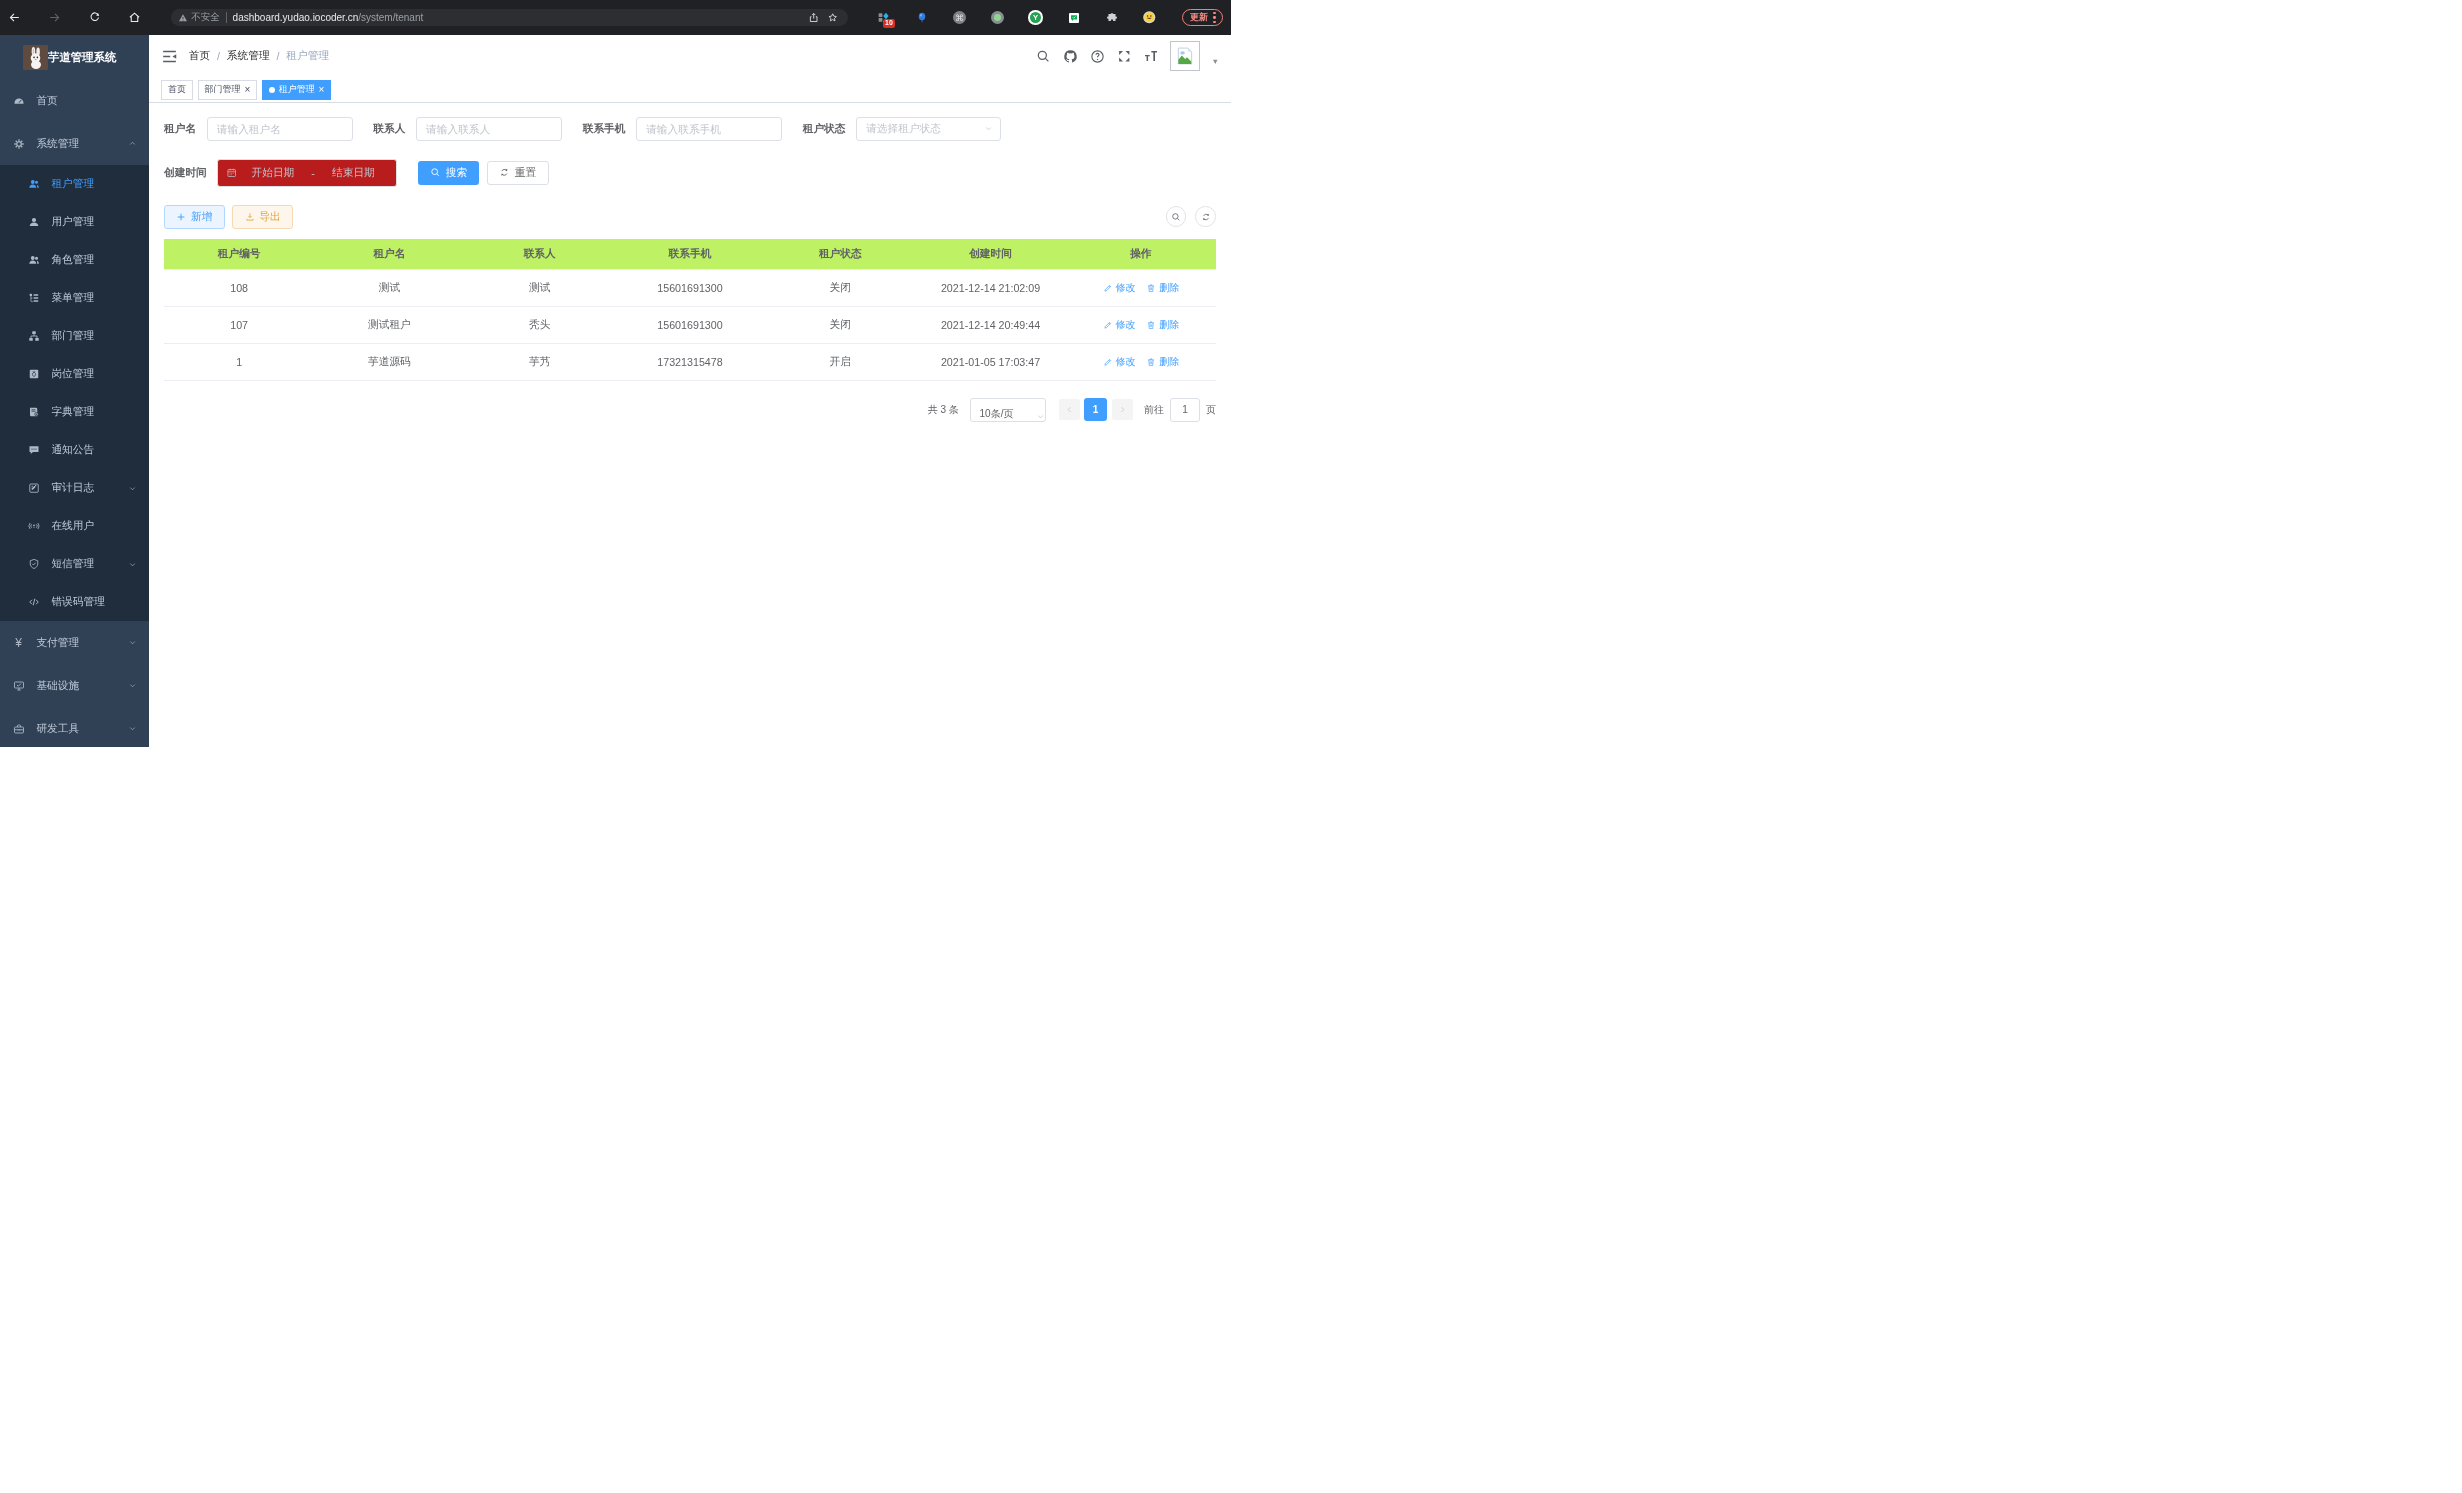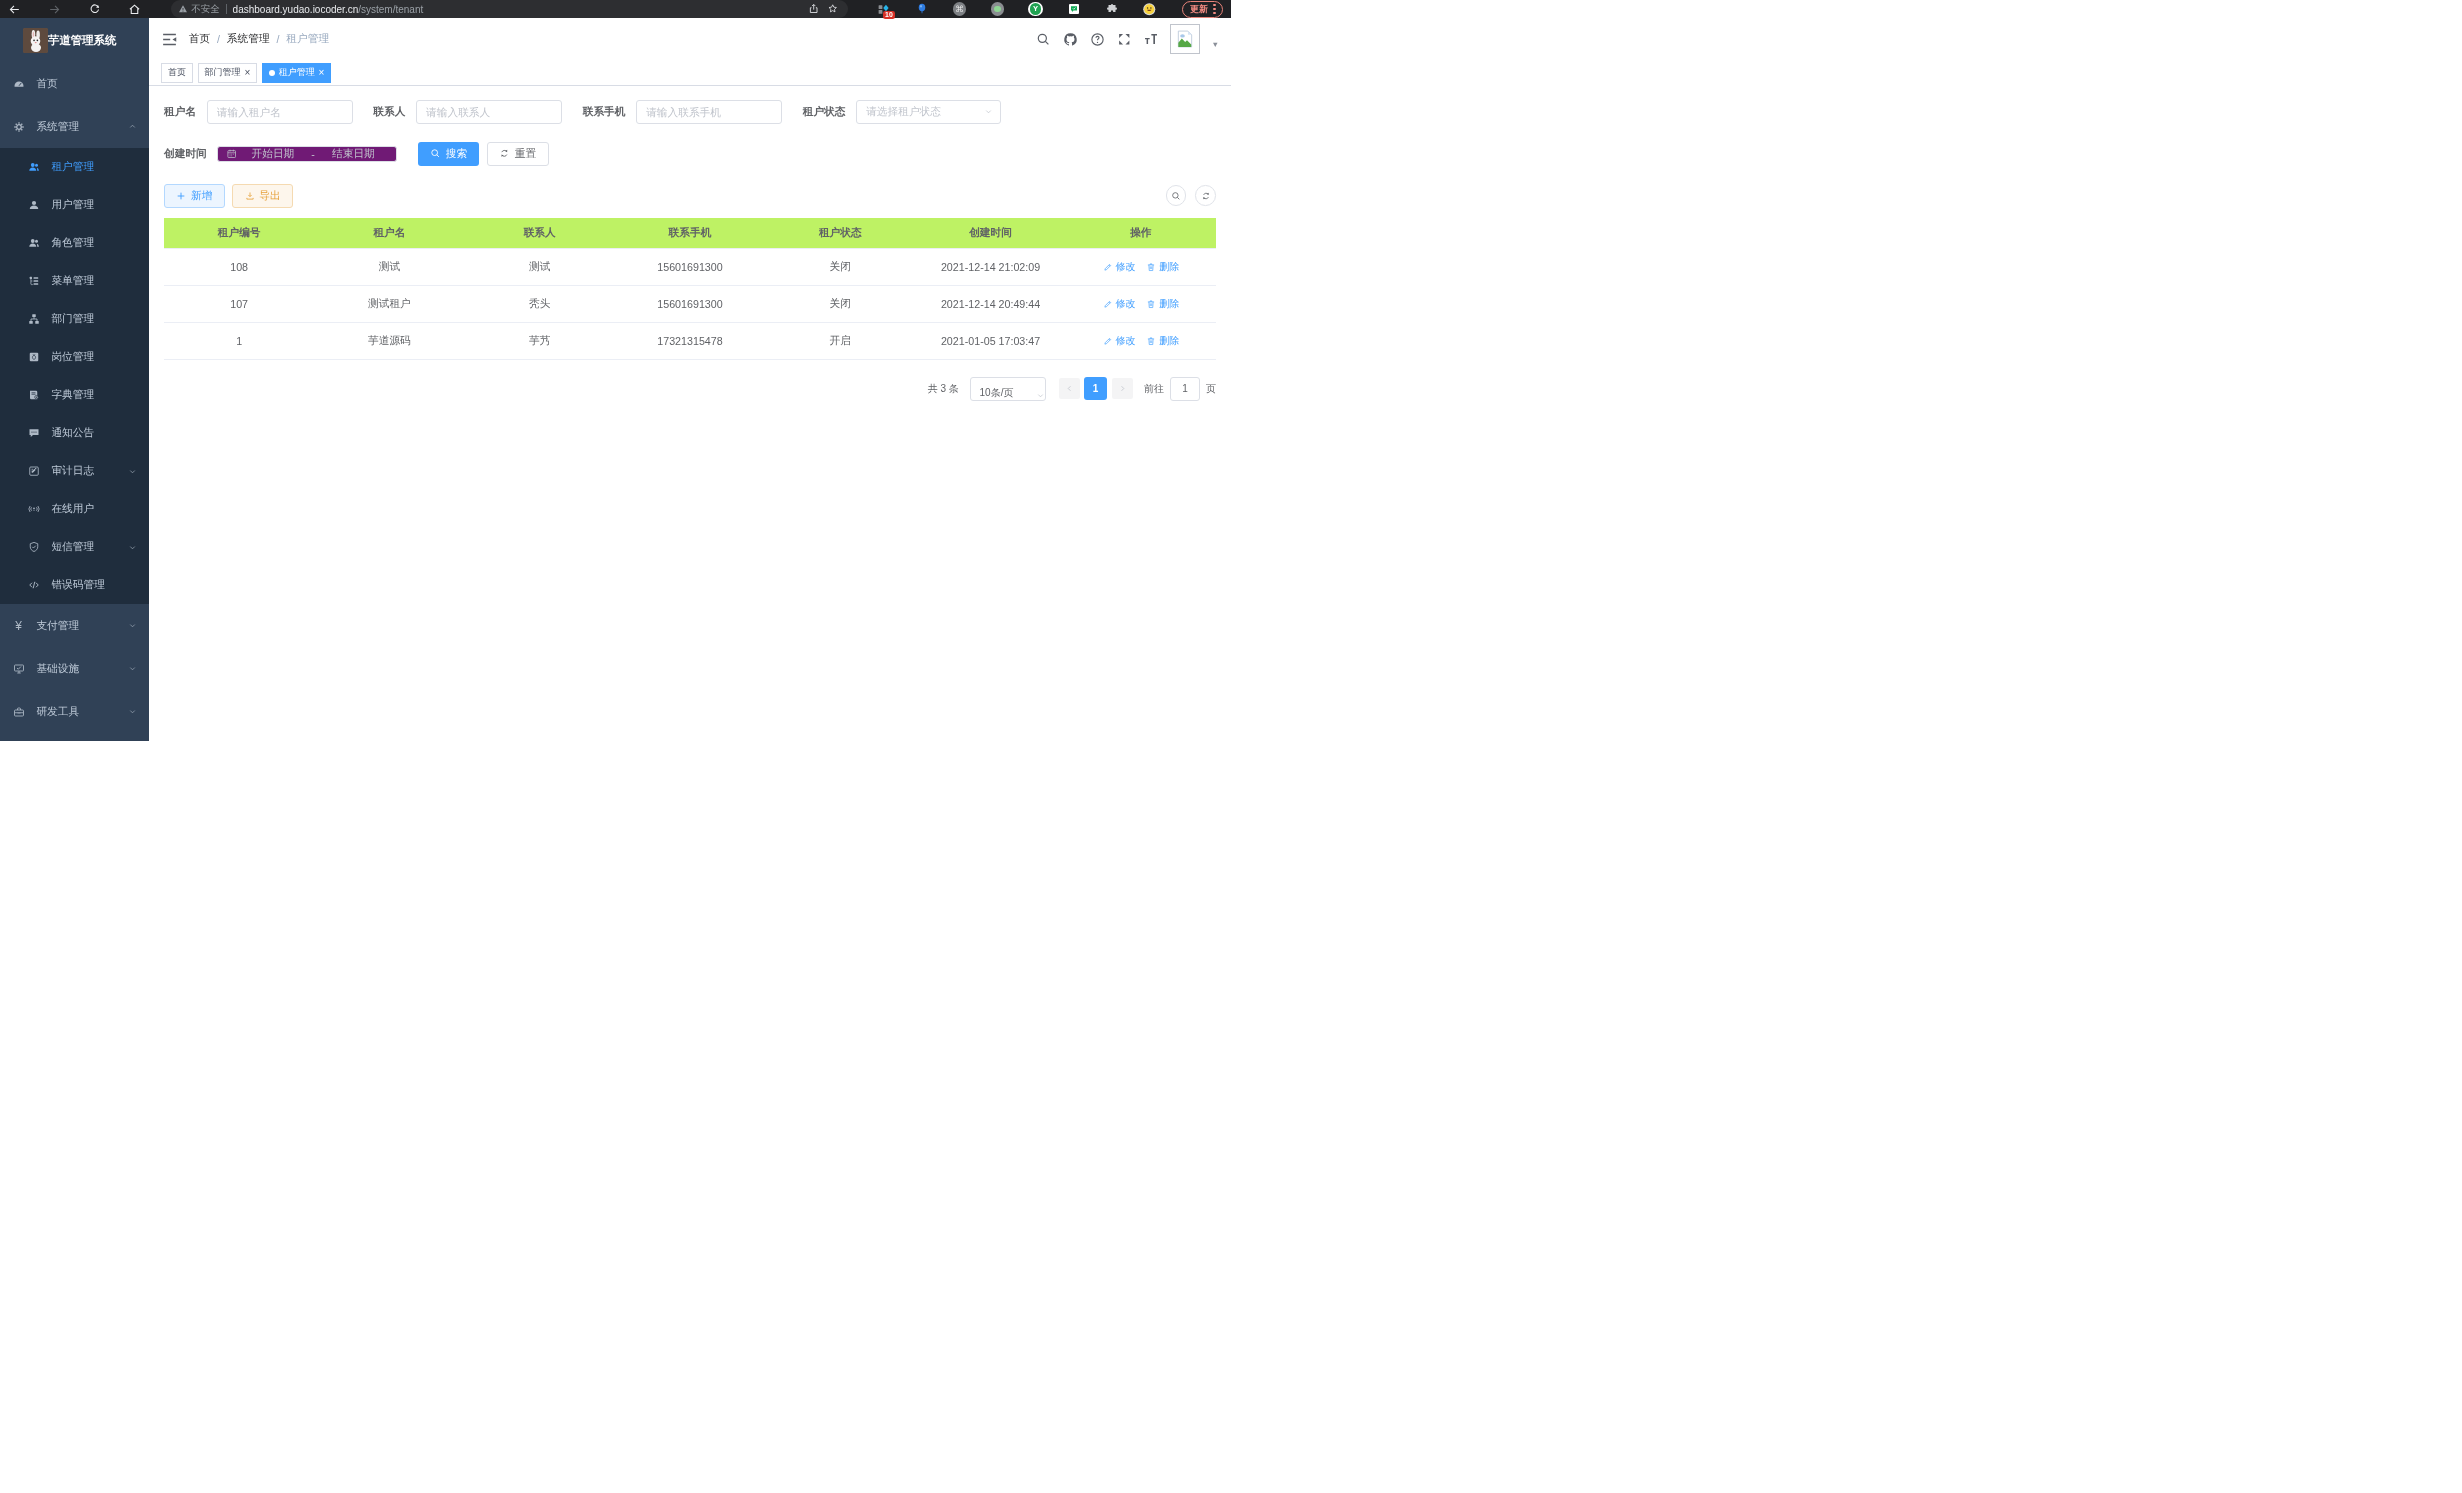--- a/index.html
+++ b/index.html
@@ -1,21 +1,21 @@
 <!DOCTYPE html>
 <html style="font-size:12px"><head>
 <meta charset="utf-8">
 <style>
 *{box-sizing:border-box;margin:0;padding:0}
 html,body{width:1231px;height:747px;overflow:hidden}
 body{font-family:"Liberation Sans","DejaVu Sans",sans-serif;background:#fff;font-size:10.7px}
 svg{display:block}
 
 
-.browser{height:18px;background:#202124;display:flex;align-items:center;padding:0 4.6px;gap:21px}
+.browser{height:35px;background:#202124;display:flex;align-items:center;padding:0 4.6px;gap:21px}
 .bic{width:19px;height:19px;border-radius:50%;display:flex;align-items:center;justify-content:center;flex-shrink:0;cursor:pointer}
 .urlbar{flex:1;height:17.5px;background:#2d2e31;border-radius:9px;display:flex;align-items:center;padding:0 7.6px;margin:0 6px;color:#e8eaed;min-width:0}
 .urlbar .sec{color:#9aa0a6;font-size:9.5px;margin:0 4.6px 0 3px}
 .urlbar .vsep{width:0.8px;height:10.7px;background:#5f6368;margin:0 6px 0 1.5px}
 .urlbar .host{font-size:10px;color:#e8eaed;white-space:nowrap}
 .urlbar .path{font-size:10px;color:#9aa0a6;white-space:nowrap}
 .urlbar .sp{flex:1}
 .ext{width:17px;height:17px;display:flex;align-items:center;justify-content:center;position:relative;flex-shrink:0;cursor:pointer}
 .ext .badge{position:absolute;right:-3px;bottom:-1.5px;background:#d93025;color:#fff;font-size:6.9px;line-height:8.4px;padding:0 2.3px;border-radius:2.3px;font-weight:700}
 .circ{border-radius:50%;display:flex;align-items:center;justify-content:center}
@@ -55,21 +55,21 @@
 .tag.active{background:#409eff;border-color:#409eff;color:#fff}
 
 
 .content{flex:1;padding:13.7px 15px;background:#fff;overflow:hidden}
 .frow{display:flex;align-items:center;margin-bottom:18px}
 .fg{display:flex;align-items:center;margin-right:20.6px}
 .flabel{font-weight:700;color:#606266;margin-right:10.7px;white-space:nowrap}
 .inp{width:146px;height:24px;border:0.8px solid #dcdfe6;border-radius:3px;padding:0 9px;font-size:10.7px;color:#606266;outline:none}
 .inp::placeholder{color:#c0c4cc}
 .sel{width:145px;height:24px;border:0.8px solid #dcdfe6;border-radius:3px;padding:0 7.6px 0 9px;display:flex;align-items:center;justify-content:space-between;color:#c0c4cc;cursor:pointer;background:#fff}
-.dr{width:180px;height:16px;border:0.8px solid #dcdfe6;border-radius:3px;display:flex;align-items:center;padding:0 7.6px;color:#c0c4cc;background:#701a75}
+.dr{width:180px;height:28px;border:0.8px solid #dcdfe6;border-radius:3px;display:flex;align-items:center;padding:0 7.6px;color:#c0c4cc;background:#b91c1c}
 .dr .dtxt{flex:1;text-align:center;font-size:10.7px}
 .dr .dsep{padding:0 3px;color:#c0c4cc}
 .btn{height:24px;border-radius:3px;border:0.8px solid transparent;display:inline-flex;align-items:center;justify-content:center;gap:4.6px;padding:0 11.4px;font-size:10.7px;cursor:pointer;background:#fff}
 .btn-primary{background:#409eff;color:#fff}
 .btn-default{border-color:#dcdfe6;color:#606266}
 .btn-plain-primary{background:#ecf5ff;border-color:#b3d8ff;color:#409eff}
 .btn-plain-warning{background:#fdf6ec;border-color:#f5dab1;color:#e6a23c;margin-left:7.6px}
 .btn + .btn{margin-left:7.6px}
 .toolbar{display:flex;align-items:center}
 .cbtn{width:20.6px;height:20.6px;border:0.8px solid #e0e3e9;border-radius:50%;display:flex;align-items:center;justify-content:center;color:#606266;margin-left:9px;cursor:pointer;background:#fff}

